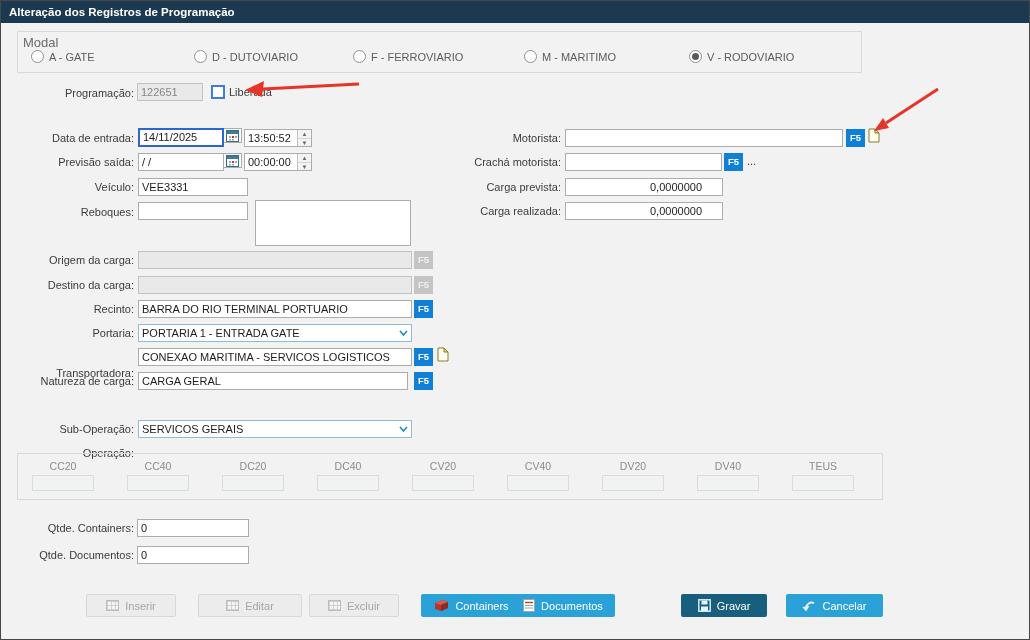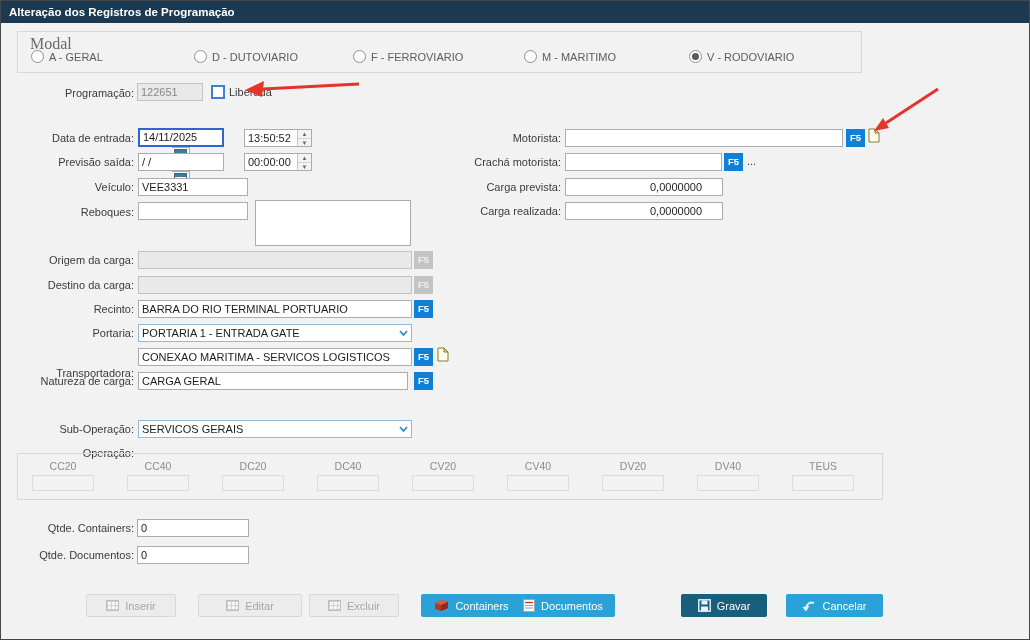--- a/index.html
+++ b/index.html
@@ -19,30 +19,30 @@
   .tb.num  { text-align:right; padding-right:20px; }
   .f5  { position:absolute; box-sizing:border-box; width:19px; height:18px; background:#0e80d8;
          color:#fff; font-size:9.5px; font-weight:bold; text-align:center; line-height:18px;
          cursor:pointer; }
   .f5.off { background:#c4c4c4; color:#efefef; cursor:default; }
   .sel { position:absolute; box-sizing:border-box; background:#fff; border:1px solid #8fbcd6;
          height:18px; font-size:11px; line-height:16px; padding:0 16px 0 3px; color:#1c1c1c;
          white-space:nowrap; overflow:hidden; cursor:pointer; }
   .sel svg { position:absolute; right:3px; top:5px; }
   .grp { position:absolute; border:1px solid #d9d9d9; box-sizing:border-box; }
-  .glab { position:absolute; left:12px; top:3px; font-size:16px; color:#6b6b6b;font-family:Liberation Serif, serif; }
+  .glab { position:absolute; left:5px; top:3px; font-size:13px; color:#6b6b6b; }
   .radio { position:absolute; display:flex; align-items:center; gap:5px; top:18px; cursor:pointer; }
   .rdot { width:13px; height:13px; border:1px solid #8f8f8f; border-radius:50%; background:#fff;
           box-sizing:border-box; position:relative; }
   .radio.on .rdot::after { content:""; position:absolute; left:2px; top:2px; width:7px; height:7px;
           border-radius:50%; background:#5a5a5a; }
   .rlab { font-size:11px; color:#5c5c5c; }
   .cb { position:absolute; width:14px; height:14px; box-sizing:border-box;
         border:2px solid #3f7ed8; background:#fff; cursor:pointer; }
-  .dtwrap { position:absolute; display:flex; align-items:center;flex-direction:column; }
+  .dtwrap { position:absolute; display:flex; align-items:flex-start; }
   .dtext { box-sizing:border-box; background:#fff; font-size:11px; padding:0 3px;
            white-space:nowrap; color:#1c1c1c; }
   .focusd { border:2px solid #2a68cc; height:19px; line-height:15px; width:86px; }
   .plaind { border:1px solid #a9acb0; height:18px; line-height:16px; width:86px; }
   .calbtn { box-sizing:border-box; width:18px; background:#fff; border:1px solid #a9acb0;
             border-left:none; display:flex; align-items:center; justify-content:center; cursor:pointer; }
   .spin { position:absolute; right:0; top:0; width:13px; height:16px; border-left:1px solid #c3c3c3;
           display:flex; flex-direction:column; cursor:pointer; }
   .spin div { flex:1; font-size:6px; line-height:8px; text-align:center; color:#666; background:#f3f3f3; }
   .spin div:first-child { border-bottom:1px solid #d5d5d5; }
@@ -67,21 +67,21 @@
 <div id="win">
 
   <div class="tbar">
     <span>Alteração dos Registros de Programação</span>
   </div>
 
   <div class="grp" style="left:16px;top:30px;width:845px;height:42px;">
     <div class="glab">Modal</div>
     <div class="radio" style="left:13px;">
       <span class="rdot"></span>
-      <span class="rlab">A - GERAL</span>
+      <span class="rlab">A - GATE</span>
     </div>
     <div class="radio" style="left:176px;">
       <span class="rdot"></span>
       <span class="rlab">D - DUTOVIARIO</span>
     </div>
     <div class="radio" style="left:335px;">
       <span class="rdot"></span>
       <span class="rlab">F - FERROVIARIO</span>
     </div>
     <div class="radio" style="left:506px;">

